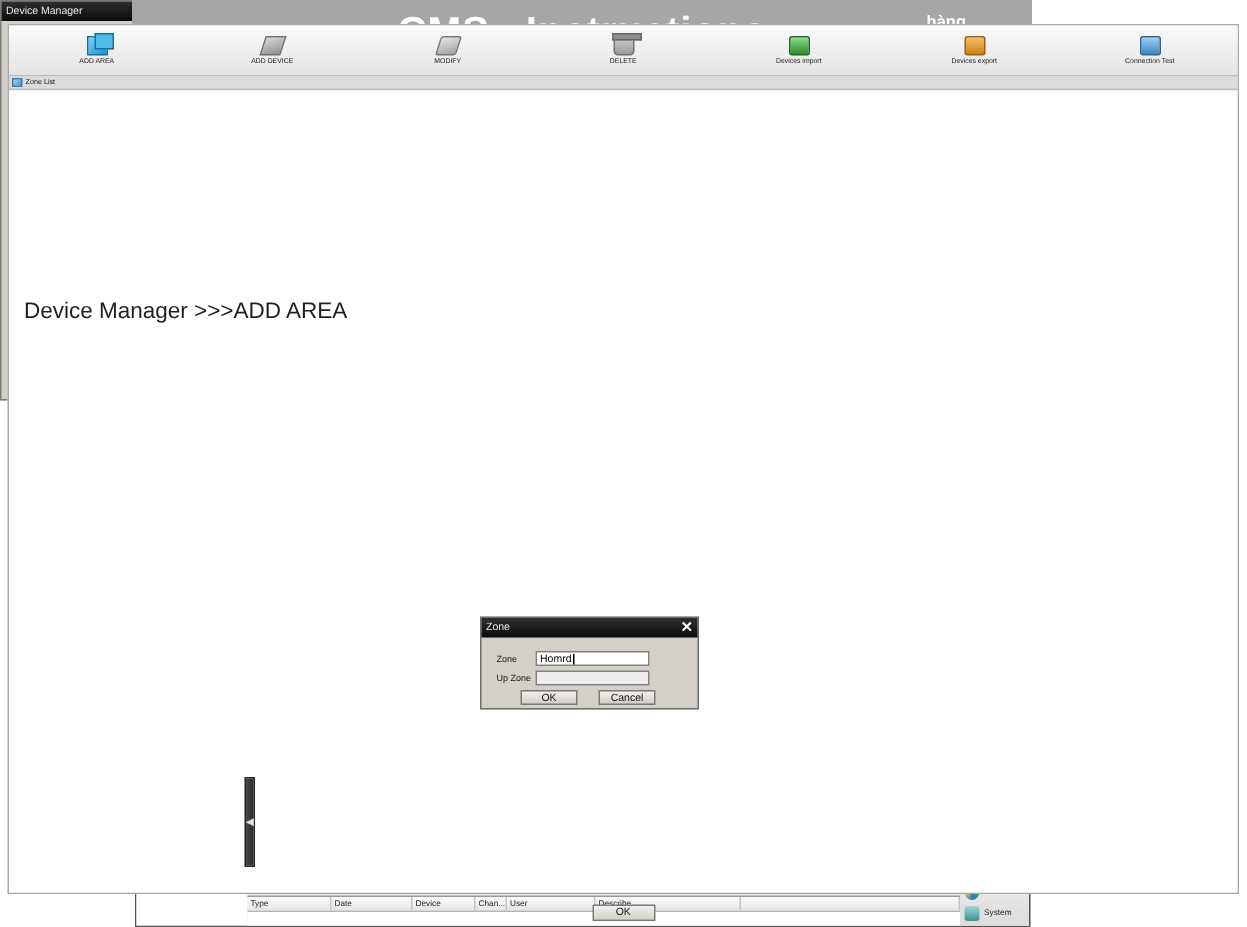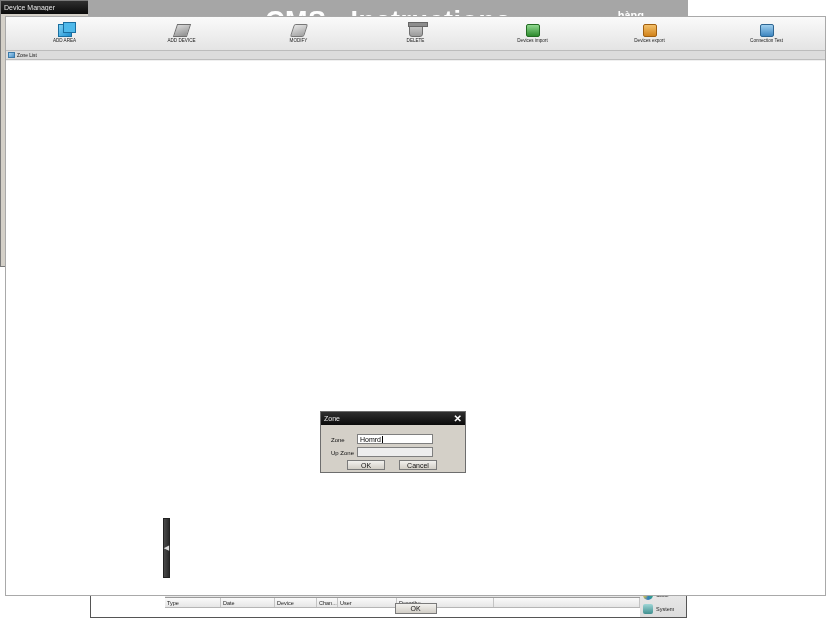--- a/index.html
+++ b/index.html
@@ -634,20 +634,21 @@
       <div class="dmtool">
         <div class="ic dic conn"></div>
         <div class="nm">Connection Test</div>
       </div>
     </div>
     <div class="zonebar">
       <span class="zi"></span>
       <span class="zt">Zone List</span>
     </div>
     <div class="dmlist"></div>
+    <div class="annot">Device Manager &gt;&gt;&gt;ADD AREA</div>
   </div>
   <div class="btn okbtn">OK</div>
 </div>
 
 <div class="dlg" id="zoneDlg">
   <div class="dlg-tb">
     <div class="t">Zone</div>
     <div class="x">✕</div>
   </div>
   <div class="lbl a">Zone</div>

